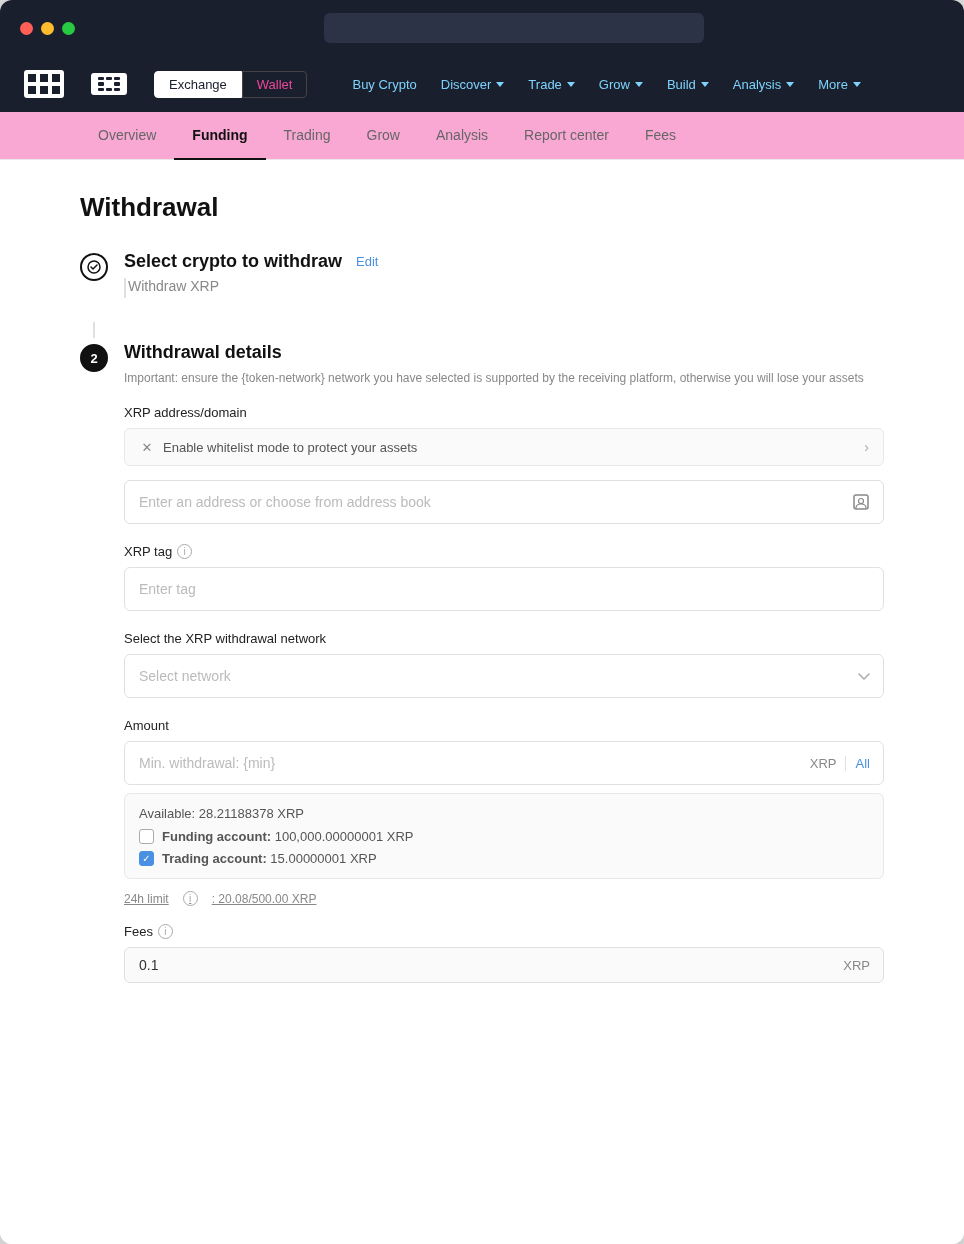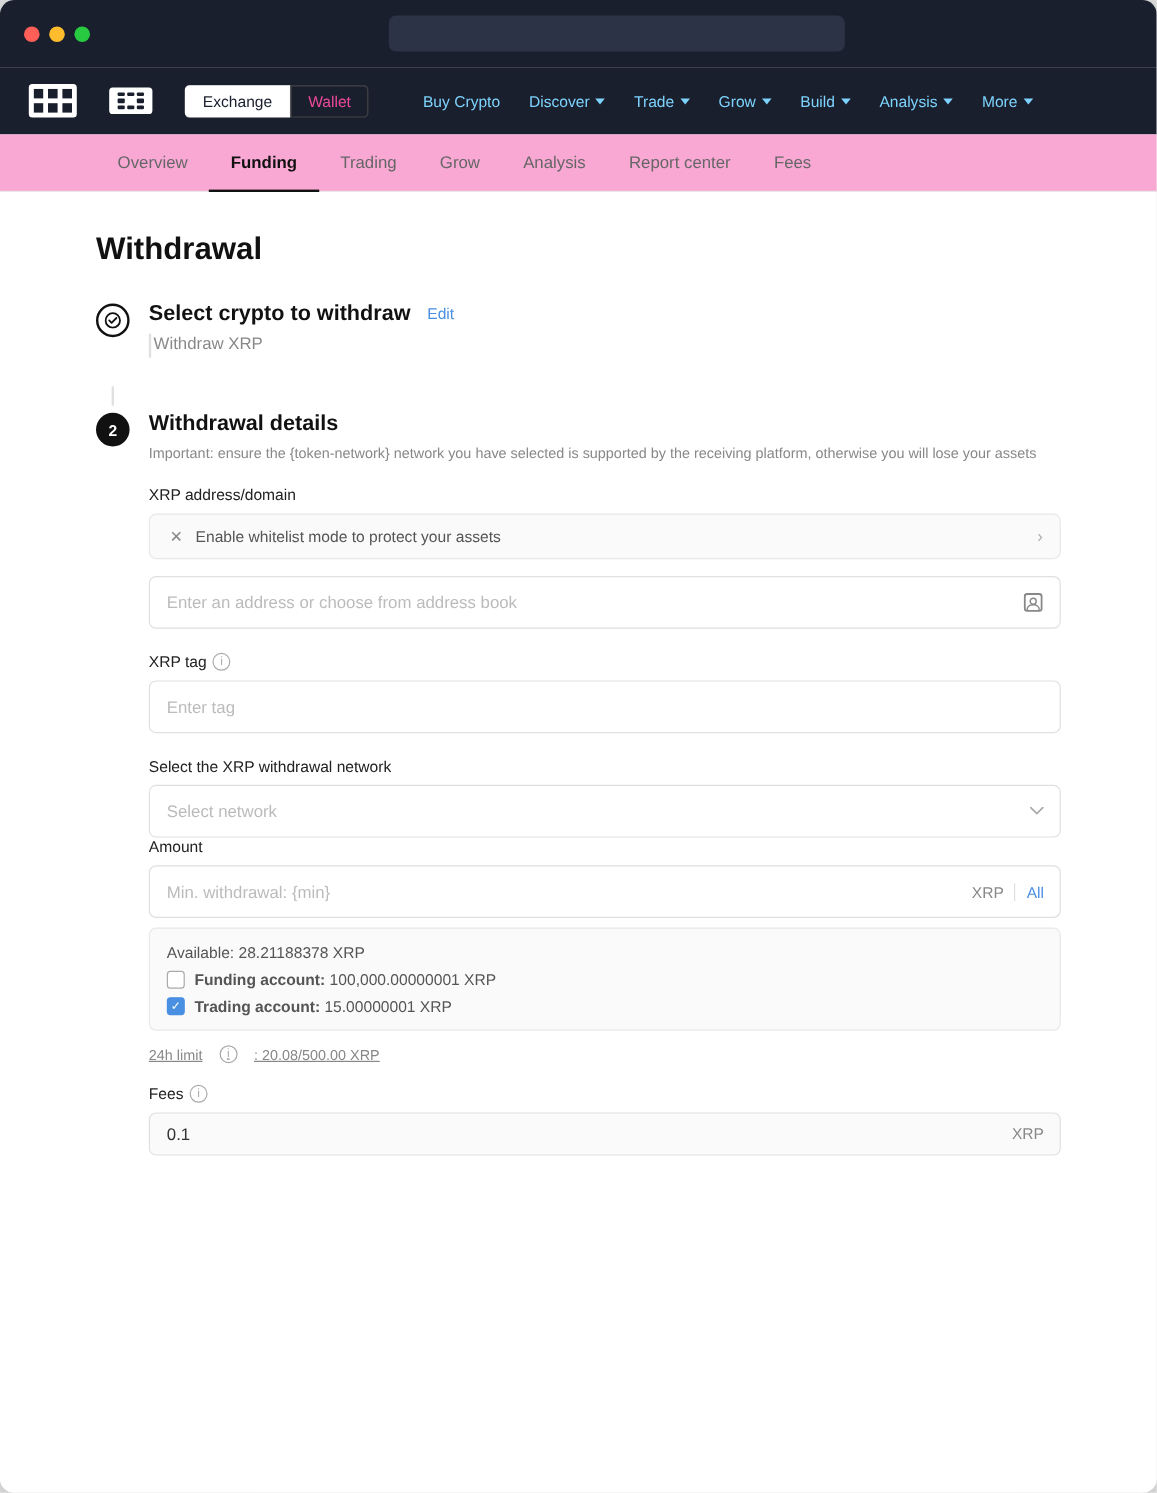--- a/index.html
+++ b/index.html
@@ -299,20 +299,21 @@
       padding: 0 44px 0 14px;
       font-size: 14px;
       color: #bbb;
       background: #fff;
       appearance: none;
       outline: none;
       cursor: pointer;
     }
     .select-wrap {
       position: relative;
+      margin-bottom: 20px;
     }
     .select-chevron {
       position: absolute;
       right: 14px;
       top: 50%;
       transform: translateY(-50%);
       pointer-events: none;
       color: #aaa;
     }
     

